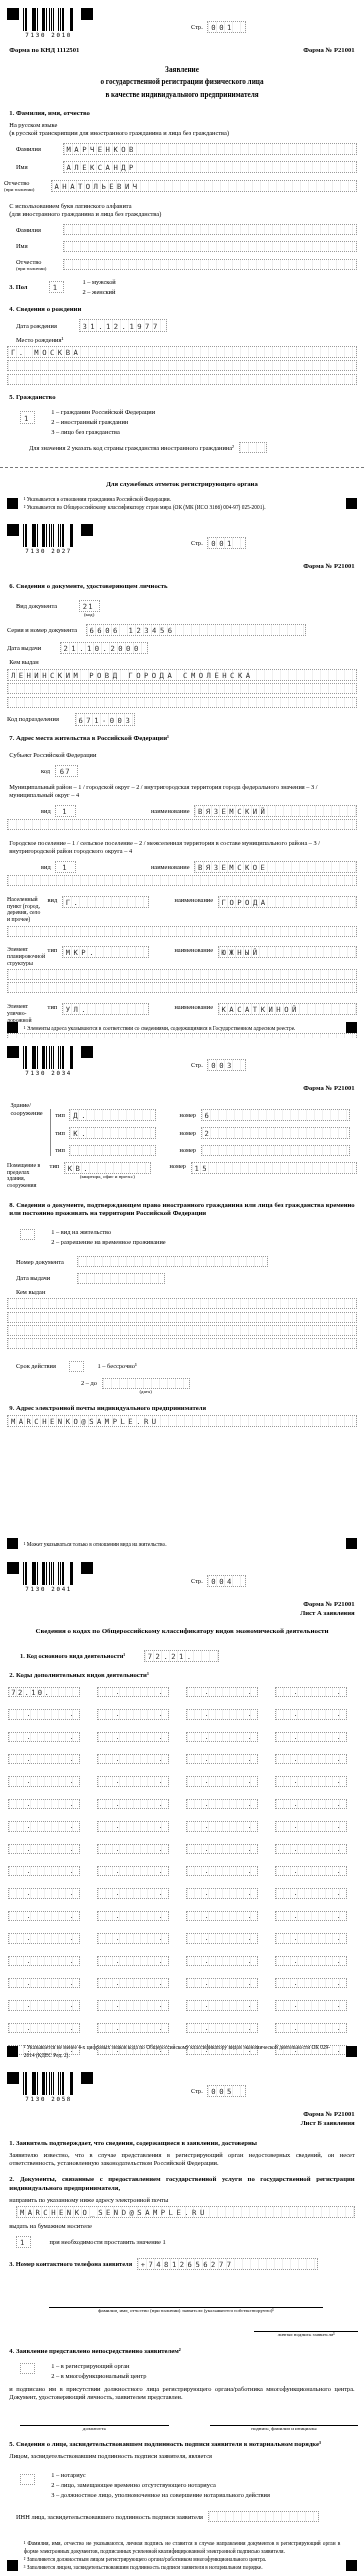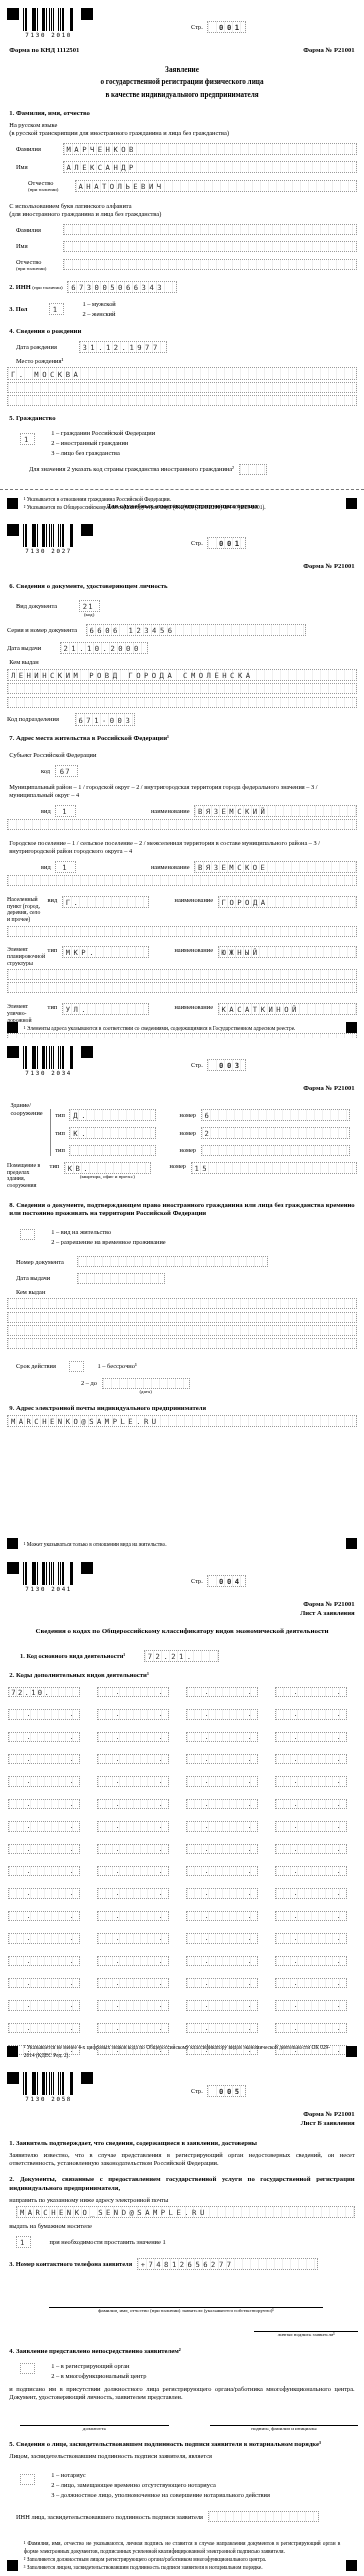--- a/index.html
+++ b/index.html
@@ -13,21 +13,21 @@
   .topbar { display:flex; align-items:flex-start; padding:8px 7px 0 7px; }
   .sq { width:11.6px; height:11.6px; background:#000; flex:none; }
   .sq.sm { width:11px; height:11px; }
   .bc { margin:0 7px 0 4.6px; text-align:center; flex:none; }
   .bars {
     width:51px; height:23px;
     background:repeating-linear-gradient(90deg,#000 0 1.2px,#fff 1.2px 1.7px,#000 1.7px 3.5px,#fff 3.5px 4.6px,#000 4.6px 5.2px,#fff 5.2px 7.5px,#000 7.5px 8px,#fff 8px 9.3px);
   }
   .bcnum { font-family:"DejaVu Sans Mono",monospace; font-size:5.8px; letter-spacing:1.7px; margin-top:1.2px; white-space:nowrap; }
   .pgblock { position:absolute; top:21px; left:191px; display:flex; align-items:center; gap:4.6px; }
-  .pgnum { width:39px; text-align:right; letter-spacing:5.2px; padding-left:5.2px;font-weight:bold; }
+  .pgnum { width:39px; text-align:left; letter-spacing:5.2px; padding-left:5.2px; }
   .formline { display:flex; justify-content:space-between; padding:0 9.3px; margin-top:7px; font-weight:bold; font-size:6.7px; }
   .formline.right { justify-content:flex-end; }
   .sheetline { text-align:right; padding:0 9.3px; font-weight:bold; font-size:6.7px; }
   .title { text-align:center; font-weight:bold; font-size:7.2px; margin-top:9.3px; line-height:1.7; }
   .h { font-weight:bold; font-size:6.7px; padding:0 9.3px; margin-top:8px; }
   .sub { padding:0 9.3px; margin-top:4px; }
   .note { padding:0 9.3px; margin-top:5.8px; font-size:6.3px; }
   .frow { display:flex; align-items:center; gap:4.6px; padding:0 7px; margin-top:5.8px; }
   .lab { flex:none; }
   .fld {
@@ -93,21 +93,21 @@
     <div>(в русской транскрипции для иностранного гражданина и лица без гражданства)</div>
   </div>
   <div class="frow" style="padding-left:16px">
     <div class="lab" style="width:42px">Фамилия</div>
     <div class="fld grow">МАРЧЕНКОВ</div>
   </div>
   <div class="frow" style="padding-left:16px">
     <div class="lab" style="width:42px">Имя</div>
     <div class="fld grow">АЛЕКСАНДР</div>
   </div>
-  <div class="frow" style="padding-left:28px">
+  <div class="frow" style="padding-left:4px">
     <div class="lab" style="width:42px">
       <div>Отчество</div>
       <div class="small">(при наличии)</div>
     </div>
     <div class="fld grow">АНАТОЛЬЕВИЧ</div>
   </div>
   <div class="sub mt16">
     <div>С использованием букв латинского алфавита</div>
     <div>(для иностранного гражданина и лица без гражданства)</div>
   </div>
@@ -120,27 +120,20 @@
     <div class="fld grow"></div>
   </div>
   <div class="frow" style="padding-left:16px">
     <div class="lab" style="width:42px">
       <div>Отчество</div>
       <div class="small">(при наличии)</div>
     </div>
     <div class="fld grow"></div>
   </div>
 
-  <div class="frow mt16" style="padding-left:9.3px">
-    <div class="lab">
-      <b>2. ИНН</b>
-      <span class="small">(при наличии)</span>
-    </div>
-    <div class="fld" style="width:110px">673005066343</div>
-  </div>
 
   <div class="frow" style="padding-left:9.3px">
     <b class="lab" style="width:35px">3. Пол</b>
     <div class="fld ctr" style="width:15px">1</div>
     <div class="opt" style="margin-left:14px">
       <div>1 – мужской</div>
       <div>2 – женский</div>
     </div>
   </div>
 

